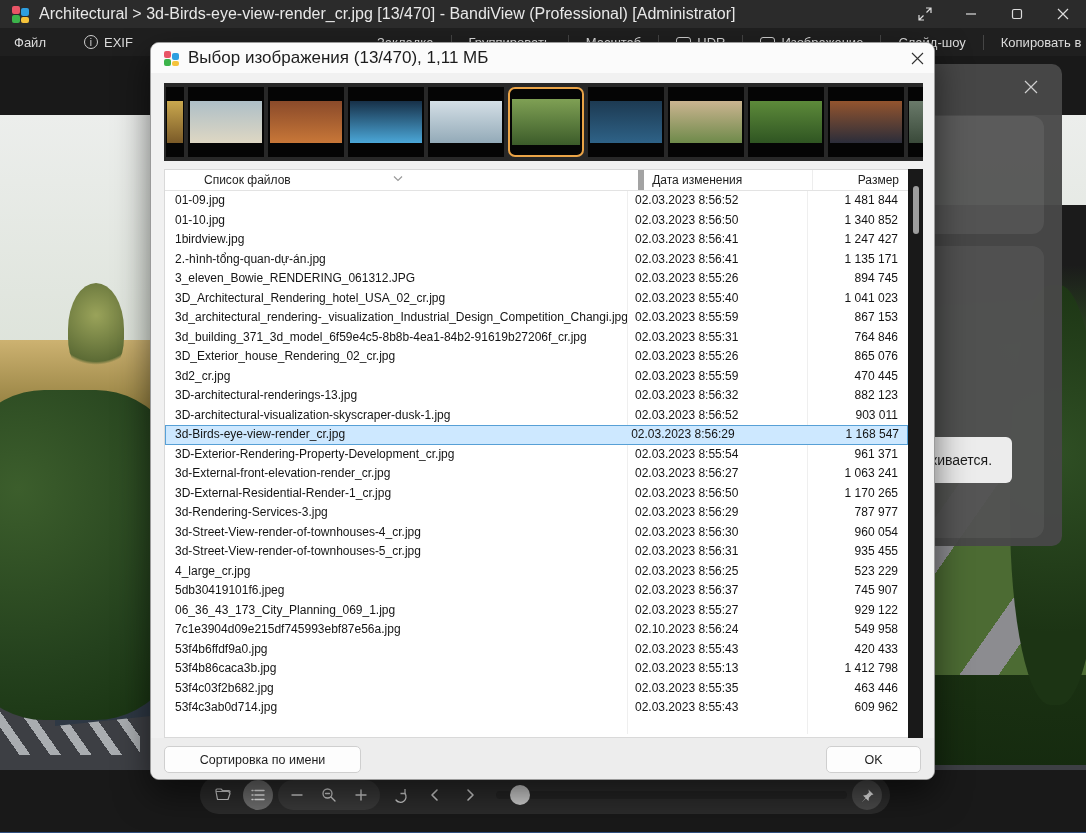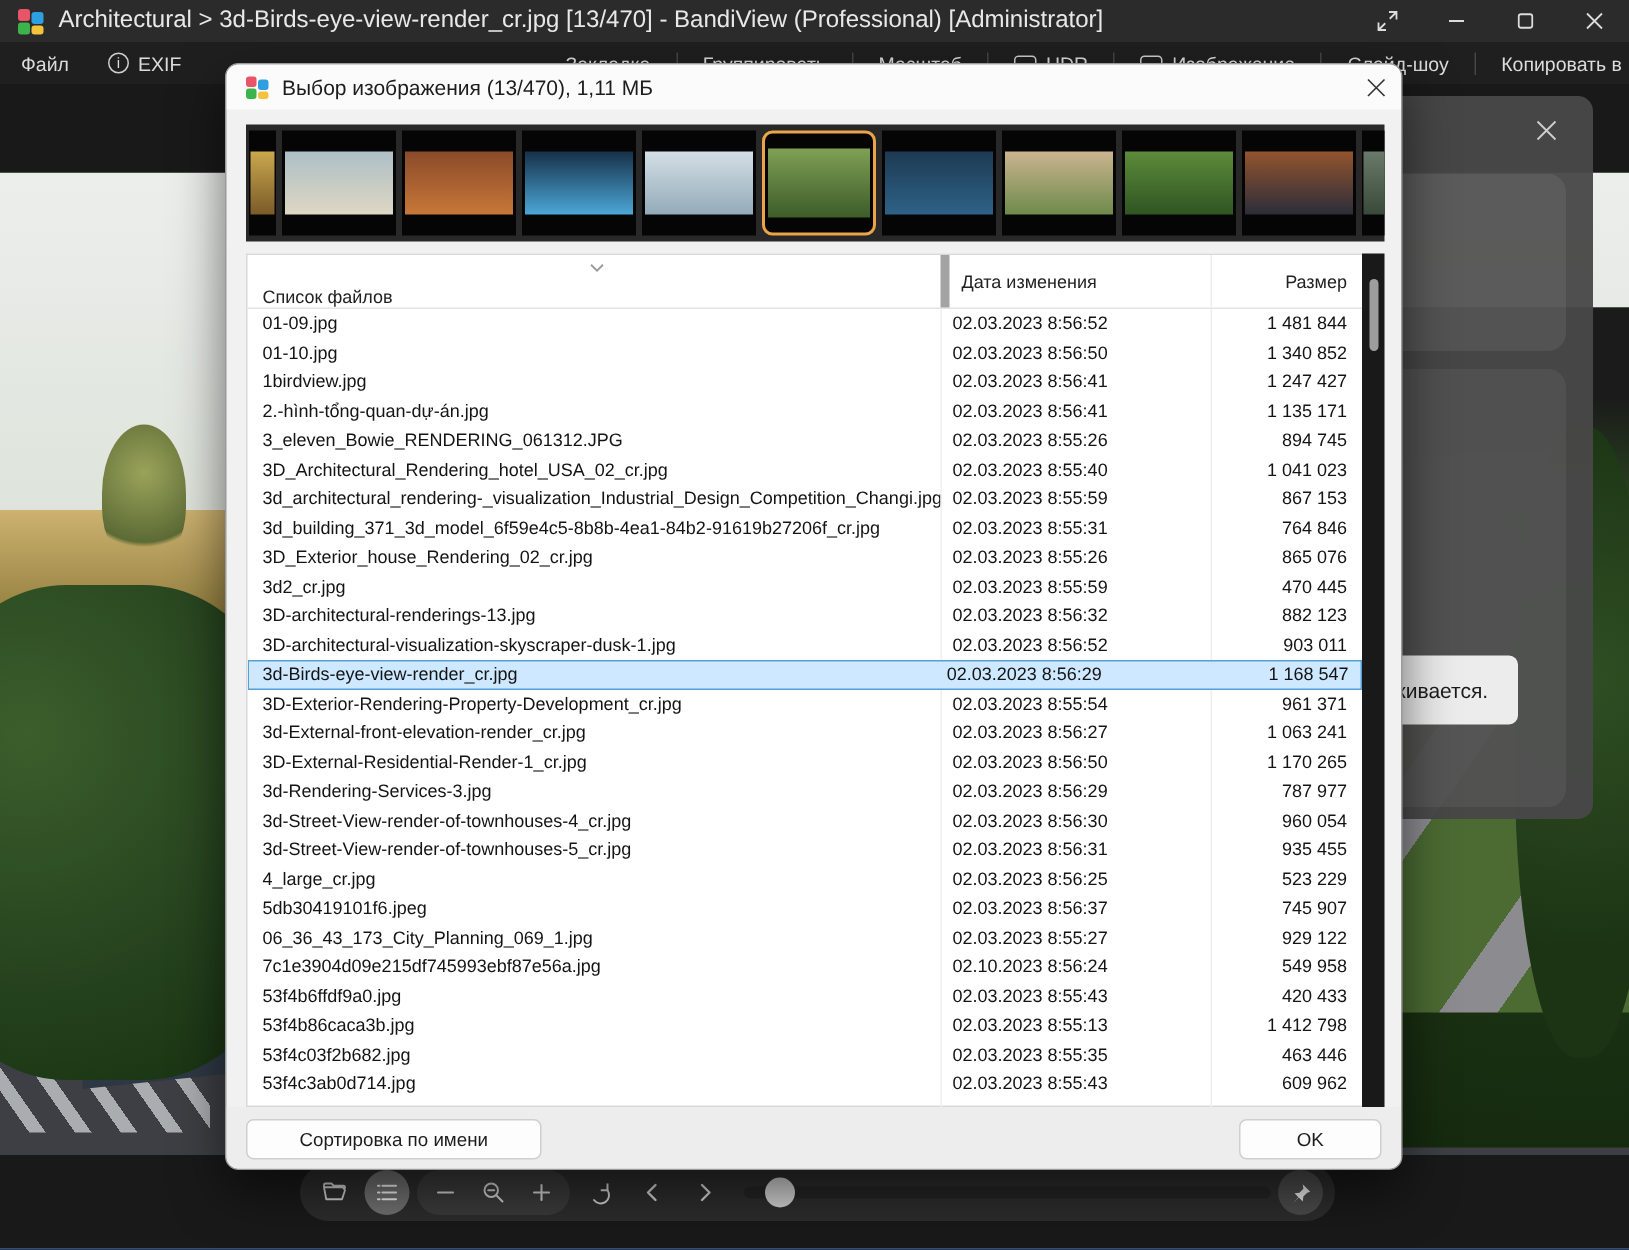--- a/index.html
+++ b/index.html
@@ -15,21 +15,21 @@
   .app-logo .q1{left:0;top:0;background:#e85566;}
   .app-logo .q2{left:9px;top:2px;background:#2e9fe0;}
   .app-logo .q3{left:0;top:9px;background:#3cb44b;}
   .app-logo .q4{left:9px;top:11px;background:#f5c33b;height:6px;}
   .win-controls{margin-left:auto;display:flex;align-items:center;height:100%;}
   .win-btn{width:46px;height:28px;display:flex;align-items:center;justify-content:center;}
   .win-btn svg{display:block;}
   
   .menubar{position:absolute;left:0;top:28px;width:1086px;height:28px;background:#1f1f1f;
     display:flex;align-items:center;color:#dcdcdc;font-size:13px;z-index:2;}
-  .menu-left{display:flex;align-items:center;gap:26px;margin-left:14px;}
+  .menu-left{display:flex;align-items:center;gap:38px;margin-left:14px;}
   .menu-exif{display:flex;align-items:center;gap:6px;}
   .info-circle{width:14px;height:14px;border:1px solid #cfcfcf;border-radius:50%;
     display:inline-flex;align-items:center;justify-content:center;font-size:10px;font-style:normal;}
   .menu-right{position:absolute;left:360px;top:0;height:28px;display:flex;align-items:center;}
   .menu-item{display:flex;align-items:center;gap:6px;padding:0 17px;white-space:nowrap;}
   .menu-item + .menu-item{border-left:1px solid #454545;}
   .mi-icon{display:inline-block;width:15px;height:11px;border:1px solid #cfcfcf;border-radius:3px;}
   
   .scene{position:absolute;left:0;top:115px;width:1086px;height:655px;overflow:hidden;z-index:1;}
   .sky{position:absolute;left:0;top:0;width:100%;height:245px;background:linear-gradient(#eceeec,#dde3da);}
@@ -75,43 +75,43 @@
     padding:0 4px;gap:2px;flex:0 0 auto;}
   .slider{position:relative;flex:1 1 auto;height:30px;margin-left:6px;}
   .slider-track{position:absolute;left:0;top:11px;width:100%;height:8px;border-radius:4px;background:#242424;}
   .slider-thumb{position:absolute;left:14px;top:5px;width:20px;height:20px;border-radius:50%;
     background:#cfcfcf;}
   
   .dialog{position:absolute;left:150px;top:42px;width:785px;height:738px;z-index:10;
     background:#f1f1f1;border:1px solid #9a9a9a;border-radius:9px;
     box-shadow:0 14px 34px rgba(0,0,0,.55);overflow:hidden;}
   .dlg-header{position:absolute;left:0;top:0;width:100%;height:30px;background:#fbfbfb;
-    display:flex;align-items:center;font-size:14px;color:#1c1c1c;}
+    display:flex;align-items:center;font-size:17px;color:#1c1c1c;}
   .dlg-logo{position:relative;width:15px;height:15px;margin:0 9px 0 13px;flex:0 0 auto;}
   .dlg-logo i{position:absolute;width:7px;height:7px;border-radius:2px;}
   .dlg-logo .q1{left:0;top:0;background:#e85566;}
   .dlg-logo .q2{left:8px;top:2px;background:#2e9fe0;}
   .dlg-logo .q3{left:0;top:8px;background:#3cb44b;}
   .dlg-logo .q4{left:8px;top:10px;background:#f5c33b;height:5px;}
   .dlg-close{margin-left:auto;width:34px;height:30px;display:flex;align-items:center;justify-content:center;}
   
   .thumb-strip{position:absolute;left:13px;top:40px;width:759px;height:78px;background:#282828;
     display:flex;align-items:center;gap:4px;padding-left:2px;overflow:hidden;}
   .thumb{width:76px;height:70px;background:#050505;flex:0 0 auto;position:relative;
     display:flex;align-items:center;justify-content:center;}
   .thumb-img{width:72px;height:42px;}
   .thumb.partial{width:18px;}
   .thumb.partial .thumb-img{width:16px;}
   .thumb.sel{border:2.5px solid #eba447;border-radius:7px;}
   .thumb.sel .thumb-img{width:68px;height:46px;}
   
   .list{position:absolute;left:13px;top:126px;width:744px;height:569px;background:#fff;
     border:1px solid #d9d9d9;border-right:none;font-size:12px;color:#141414;}
-  .list-header{position:relative;height:36px;border-bottom:1px solid #e3e3e3;display:flex;
-    align-items:flex-end;color:#222;}
+  .list-header{position:relative;height:21px;border-bottom:1px solid #e3e3e3;display:flex;
+    align-items:center;color:#222;padding-left:29px;}
   .h-name{width:462px;padding-left:10px;}
   .h-date{width:180px;padding-left:8px;border-left:6px solid #a3a3a3;height:100%;display:flex;align-items:center;}
   .h-size{width:100px;padding-right:9px;text-align:right;border-left:1px solid #ededed;height:100%;
     display:flex;align-items:center;justify-content:flex-end;}
   .sort-chevron{position:absolute;left:228px;top:1px;color:#8a8a8a;}
   .rows{position:relative;height:543px;overflow:hidden;}
   .rows::before,.rows::after{content:"";position:absolute;top:0;bottom:0;width:1px;background:#efefef;}
   .rows::before{left:462px;} .rows::after{left:642px;}
   .row{display:flex;height:19.5px;line-height:19.5px;white-space:nowrap;}
   .row .c-name{width:462px;padding-left:10px;overflow:hidden;}

